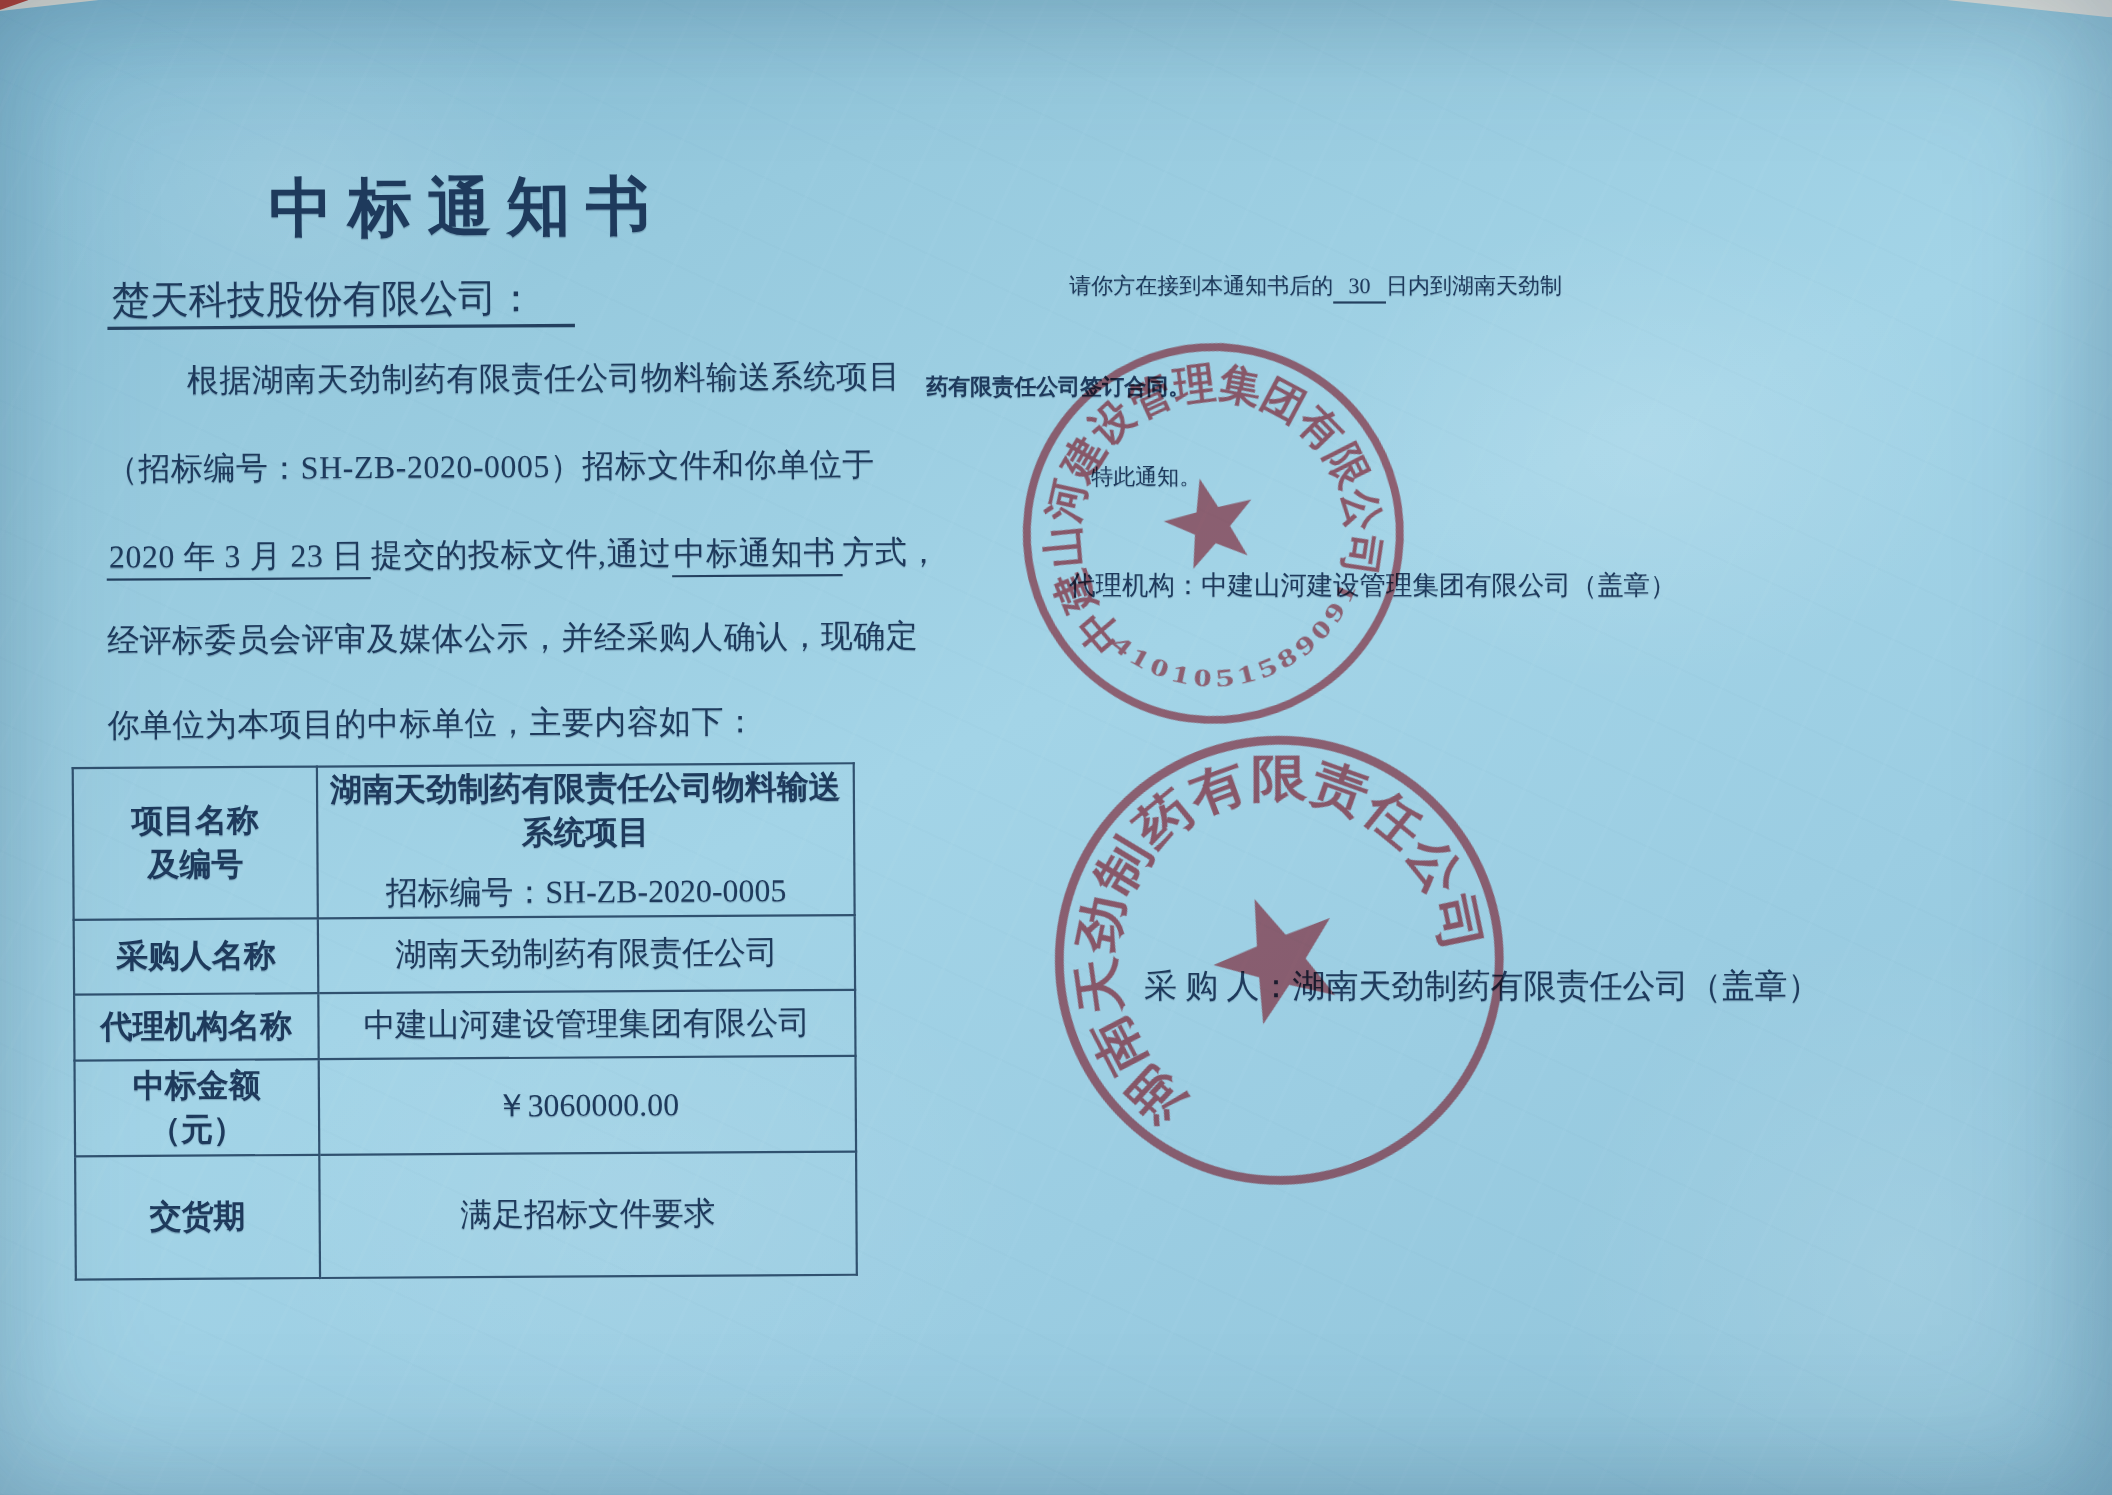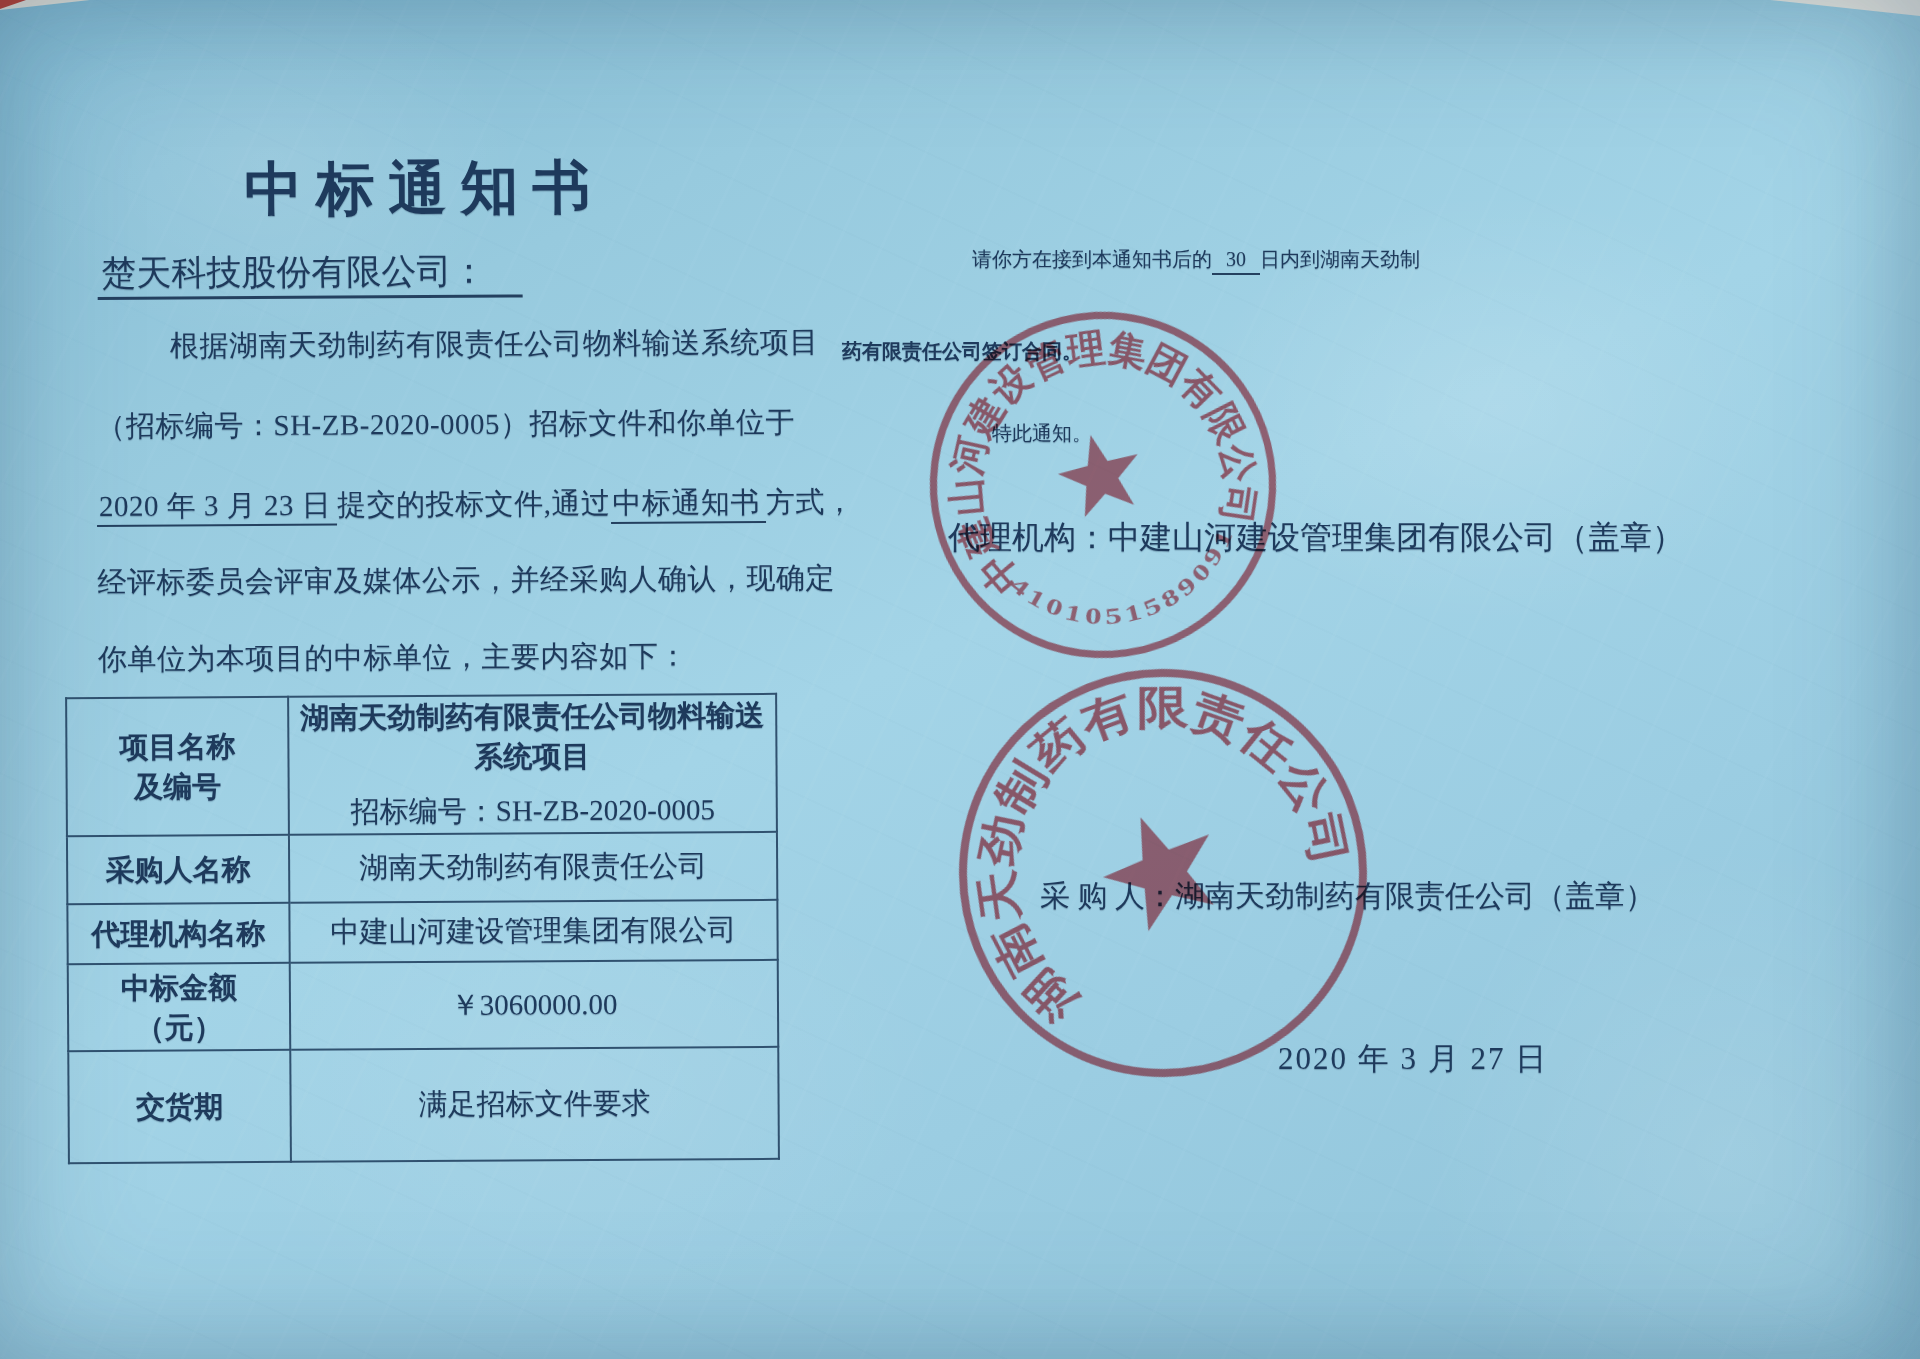--- a/index.html
+++ b/index.html
@@ -67,21 +67,21 @@
   }
   td.val{font-size:29px;}
   .r1{height:123px;} .r2{height:68px;} .r3{height:60px;} .r4{height:87px;} .r5{height:112px;}
   .val-l1{display:block;font-family:"Liberation Sans","DejaVu Sans",sans-serif;font-weight:bold;margin-bottom:14px;}
   .val-l2{display:block;}
 
   .rline{position:absolute;font-size:20px;white-space:nowrap;}
   .rl1{top:246px;left:172px;}
   .rl2{top:338px;left:42px;font-weight:bold;}
   .rnotice{top:420px;left:192px;}
-  .ragent{top:516px;left:148px;font-size:32px;z-index:2;}
+  .ragent{top:516px;left:172px;font-size:24px;z-index:2;}
   .rbuyer{top:876px;left:196px;font-size:30px;z-index:2;margin-left:44px;}
   .rdate{top:1038px;left:478px;font-size:31px;letter-spacing:2px;}
   .days-u{border-bottom:2px solid #24405f;padding:0 14px 3px 14px;}
 
   .stamp{position:absolute;mix-blend-mode:multiply;opacity:.88;filter:blur(0.5px);z-index:3;pointer-events:none;}
   .stamp1{left:118px;top:300px;transform:rotate(-14deg);}
   .stamp2{left:148px;top:658px;transform:rotate(-22deg);}
   .stamp text{font-family:"Liberation Serif","DejaVu Serif",serif;font-weight:bold;}
 </style>
 </head>
@@ -185,15 +185,14 @@
       <circle cx="215" cy="215" r="200" fill="none" stroke="#cf4350" stroke-width="8" opacity="0.85"></circle>
       <defs>
         <path id="arcTop2" d="M 92.1,301.2 A 150 150 0 1 1 337.9,301.2" fill="none"></path>
       </defs>
       <text font-size="46" fill="#cf4350" opacity="0.9">
         <textPath href="#arcTop2" startOffset="0" textLength="615" lengthAdjust="spacingAndGlyphs">湖南天劲制药有限责任公司</textPath>
       </text>
       <polygon points="215,155 229.1,195.6 272.1,196.5 237.8,222.4 250.3,263.5 215,239 179.7,263.5 192.2,222.4 157.9,196.5 200.9,195.6" fill="#cf4350" opacity="0.85"></polygon>
     </svg>
 
-    <div class="rline ink rdate">2020 年 3 月 27 日</div>
   </div>
 </div>
 
 </body></html>

